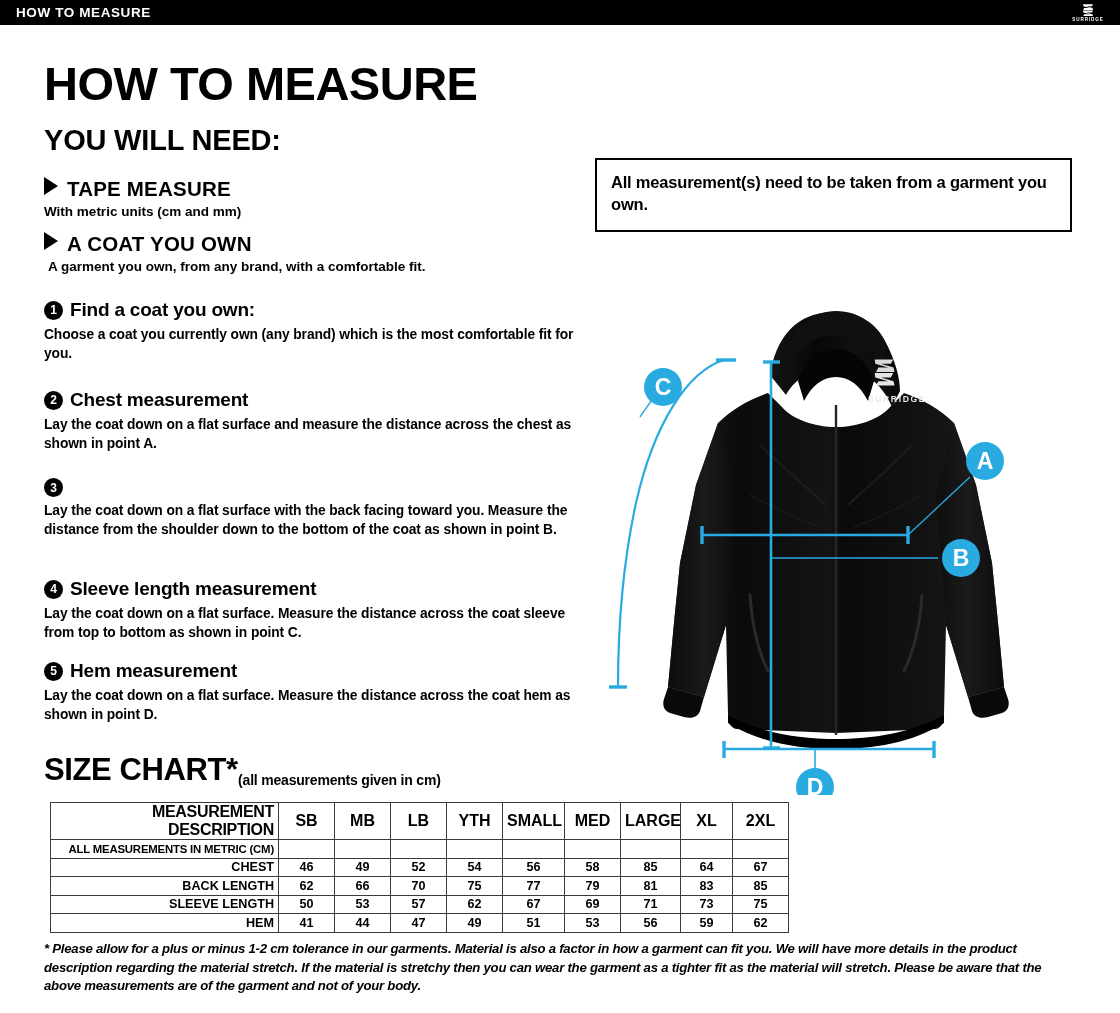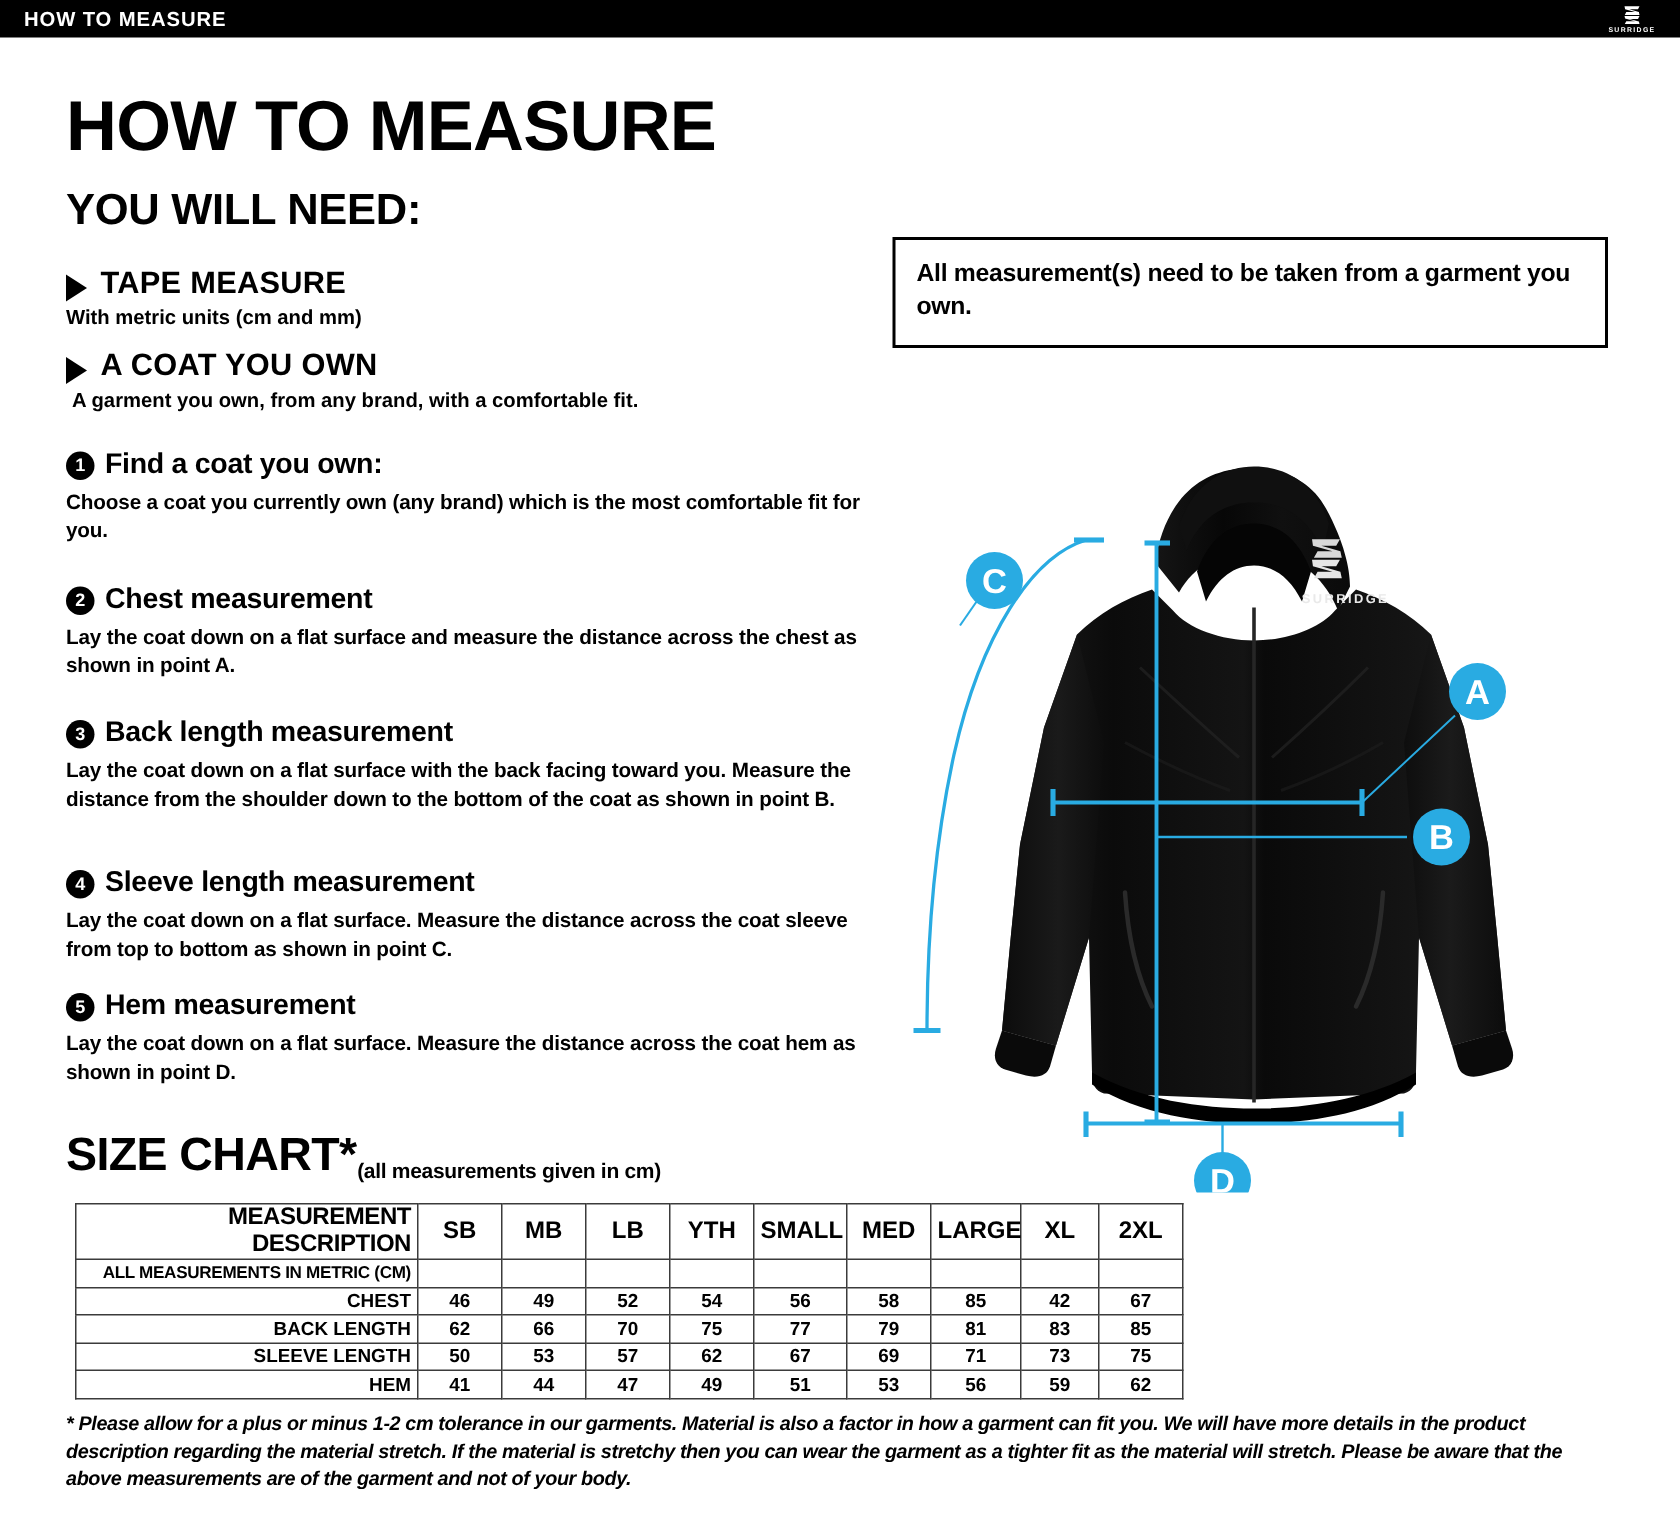--- a/index.html
+++ b/index.html
@@ -55,21 +55,21 @@
   .h-sub {
     position: absolute; left: 44px; top: 126px;
     font-size: 29px; font-weight: bold;
     letter-spacing: -0.2px;
     line-height: 1;
   }
 
   
   .need-block { position: absolute; left: 44px; }
   .need-row {
-    display: flex; align-items: flex-end;
+    display: flex; align-items: flex-start;
     gap: 9px;
   }
   .tri {
     width: 0; height: 0;
     border-top: 9px solid transparent;
     border-bottom: 9px solid transparent;
     border-left: 14px solid #000000;
     flex: none;
   }
   .need-title {
@@ -223,21 +223,20 @@
   <div class="step-head">
     <span class="step-num">2</span>
     <span class="step-title">Chest measurement</span>
   </div>
   <div class="step-body">Lay the coat down on a flat surface and measure the distance across the chest as shown in point A.</div>
 </div>
 
 <div class="step" style="top:478px;">
   <div class="step-head">
     <span class="step-num">3</span>
-    <span class="step-title">Back length measurement</span>
   </div>
   <div class="step-body">Lay the coat down on a flat surface with the back facing toward you. Measure the distance from the shoulder down to the bottom of the coat as shown in point B.</div>
 </div>
 
 <div class="step" style="top:578px;">
   <div class="step-head">
     <span class="step-num">4</span>
     <span class="step-title">Sleeve length measurement</span>
   </div>
   <div class="step-body">Lay the coat down on a flat surface. Measure the distance across the coat sleeve from top to bottom as shown in point C.</div>
@@ -431,21 +430,21 @@
 
       <tr>
         <td class="desc-col">CHEST</td>
         <td class="num">46</td>
         <td class="num">49</td>
         <td class="num">52</td>
         <td class="num">54</td>
         <td class="num">56</td>
         <td class="num">58</td>
         <td class="num">85</td>
-        <td class="num">42</td>
+        <td class="num">64</td>
         <td class="num">67</td>
       </tr>
 
       <tr>
         <td class="desc-col">BACK LENGTH</td>
         <td class="num">62</td>
         <td class="num">66</td>
         <td class="num">70</td>
         <td class="num">75</td>
         <td class="num">77</td>

